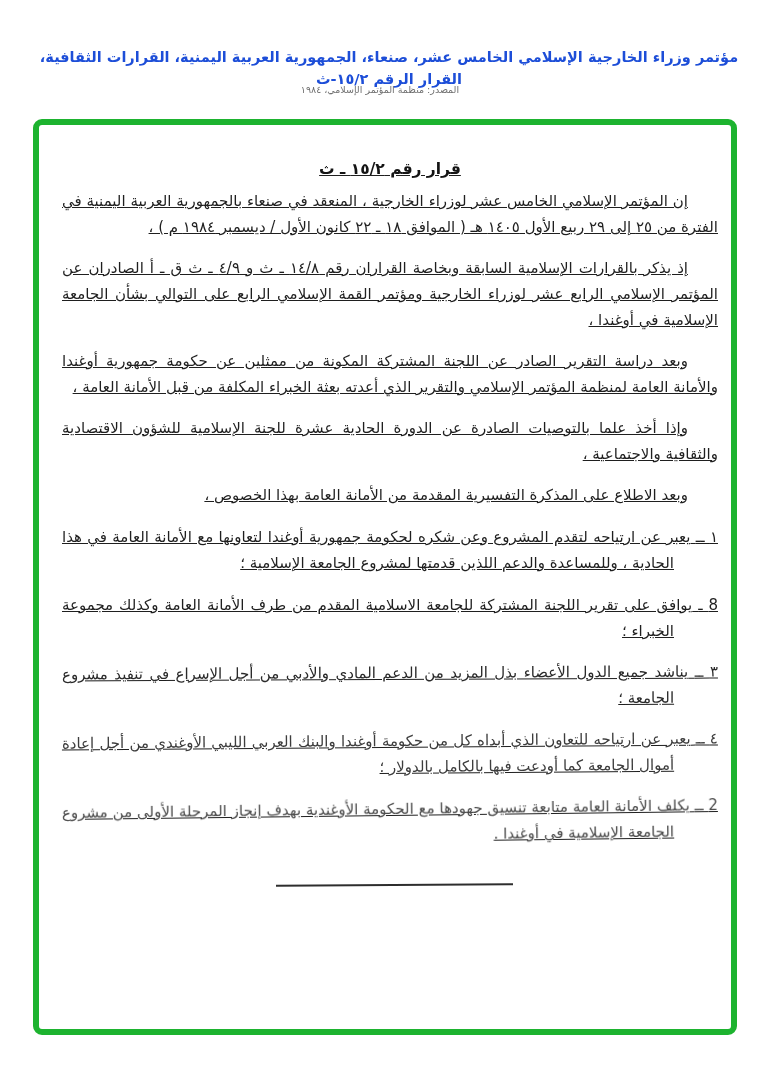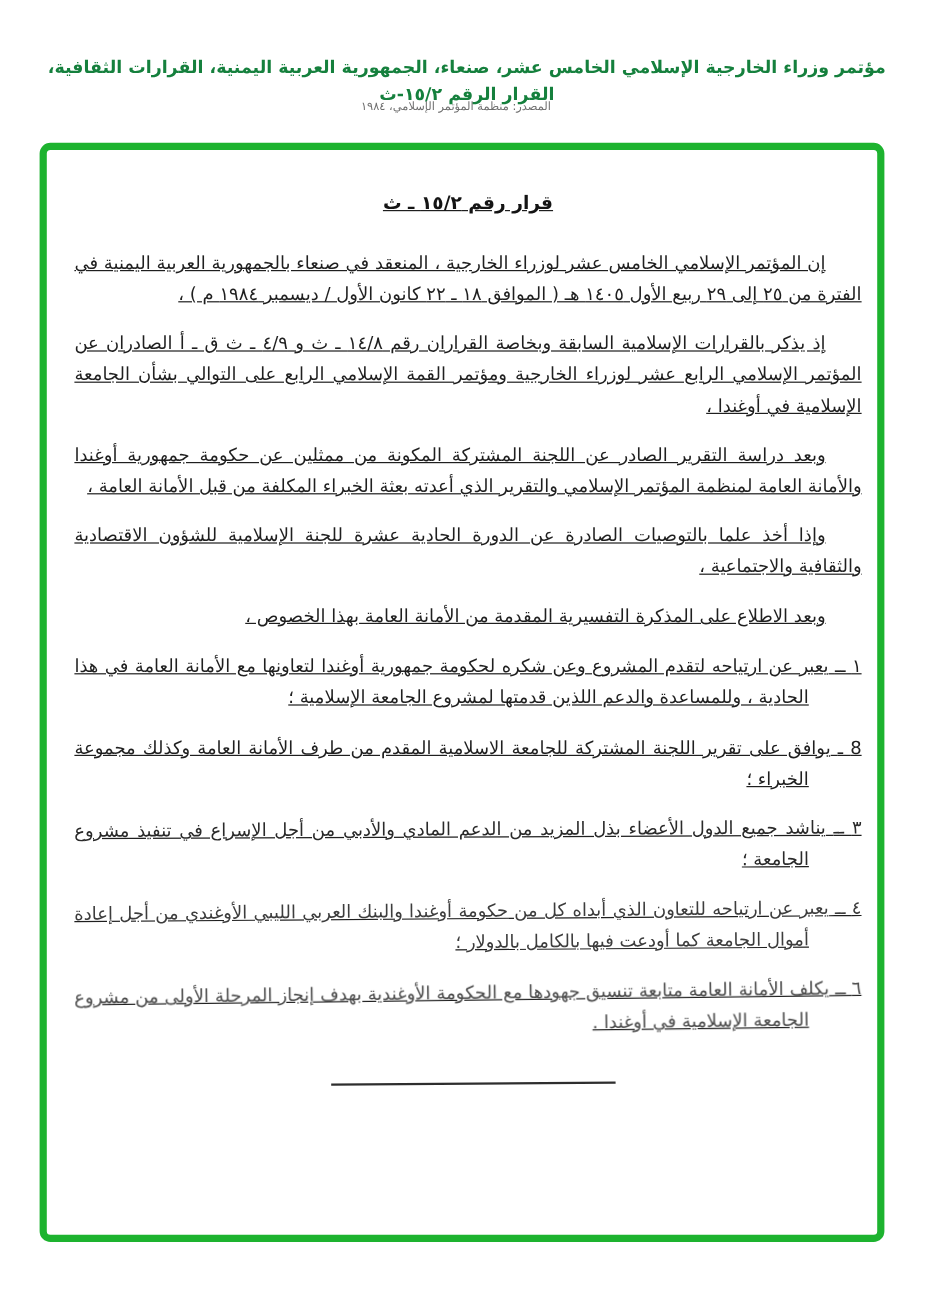--- a/index.html
+++ b/index.html
@@ -7,21 +7,21 @@
     position:relative;
     width:778px;height:1092px;
     background:#ffffff;
     font-family:"DejaVu Sans",sans-serif;
     overflow:hidden;
   }
   
   .hdr1{
     position:absolute;top:46px;left:38px;width:702px;
     direction:rtl;text-align:center;
-    font-size:14.5px;font-weight:bold;color:#15803d;
+    font-size:14.5px;font-weight:bold;color:#1d4ed8;
     line-height:22px;letter-spacing:0;
   }
   .hdr2{
     position:absolute;top:84px;left:0;width:760px;
     direction:rtl;text-align:center;
     font-size:9.5px;color:#555;opacity:.85;
     letter-spacing:.5px;
     filter:blur(.3px);
   }
   
@@ -44,21 +44,21 @@
     margin:6px 0 0 0;color:#141414;
   }
   .title2{
     text-align:center;font-weight:bold;font-size:17px;
     margin:10px 0 0 0;color:#141414;
   }
   .para{
     margin:15px 0 0 0;
     text-indent:30px; 
   }
-  .para.first{margin-top:24px;}
+  .para.first{margin-top:6px;}
   .item{
     margin:16px 0 0 0;
     padding-right:44px;      
     text-indent:-44px;
   }
   .item .num{white-space:nowrap;}
   
   .item.t1{transform:rotate(-0.25deg);color:#2a2a2a;}
   .item.t2{transform:rotate(-0.45deg);color:#3d3d3d;}
   .item.t3{transform:rotate(-0.7deg);color:#4a4a4a;filter:blur(.15px);}
@@ -98,20 +98,20 @@
     </p>
     <p class="item t1">
       <span class="num">٣ ــ</span>
       <span>يناشد جميع الدول الأعضاء بذل المزيد من الدعم المادي والأدبي من أجل الإسراع في تنفيذ مشروع الجامعة ؛</span>
     </p>
     <p class="item t2">
       <span class="num">٤ ــ</span>
       <span>يعبر عن ارتياحه للتعاون الذي أبداه كل من حكومة أوغندا والبنك العربي الليبي الأوغندي من أجل إعادة أموال الجامعة كما أودعت فيها بالكامل بالدولار ؛</span>
     </p>
     <p class="item t3">
-      <span class="num">٦ ــ</span>
+      <span class="num">2 ــ</span>
       <span>يكلف الأمانة العامة متابعة تنسيق جهودها مع الحكومة الأوغندية بهدف إنجاز المرحلة الأولى من مشروع الجامعة الإسلامية في أوغندا .</span>
     </p>
 
     <div class="divider"></div>
 
   </div>
 </div>
 
 </body></html>

